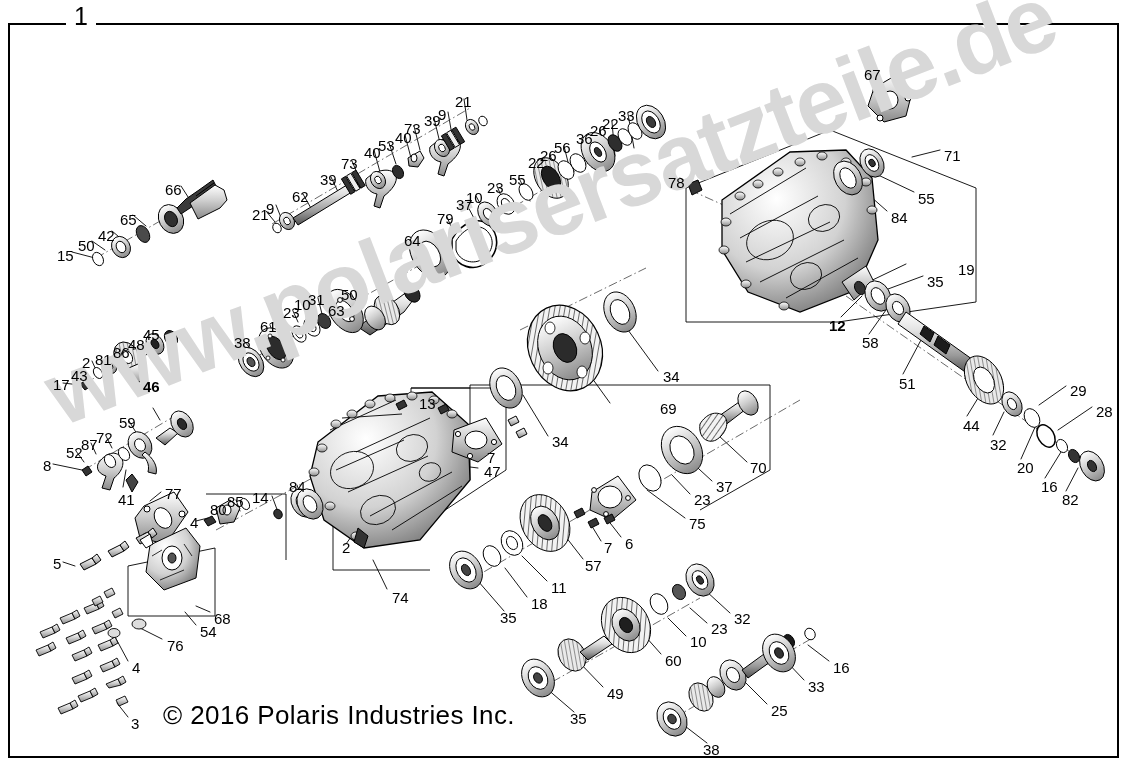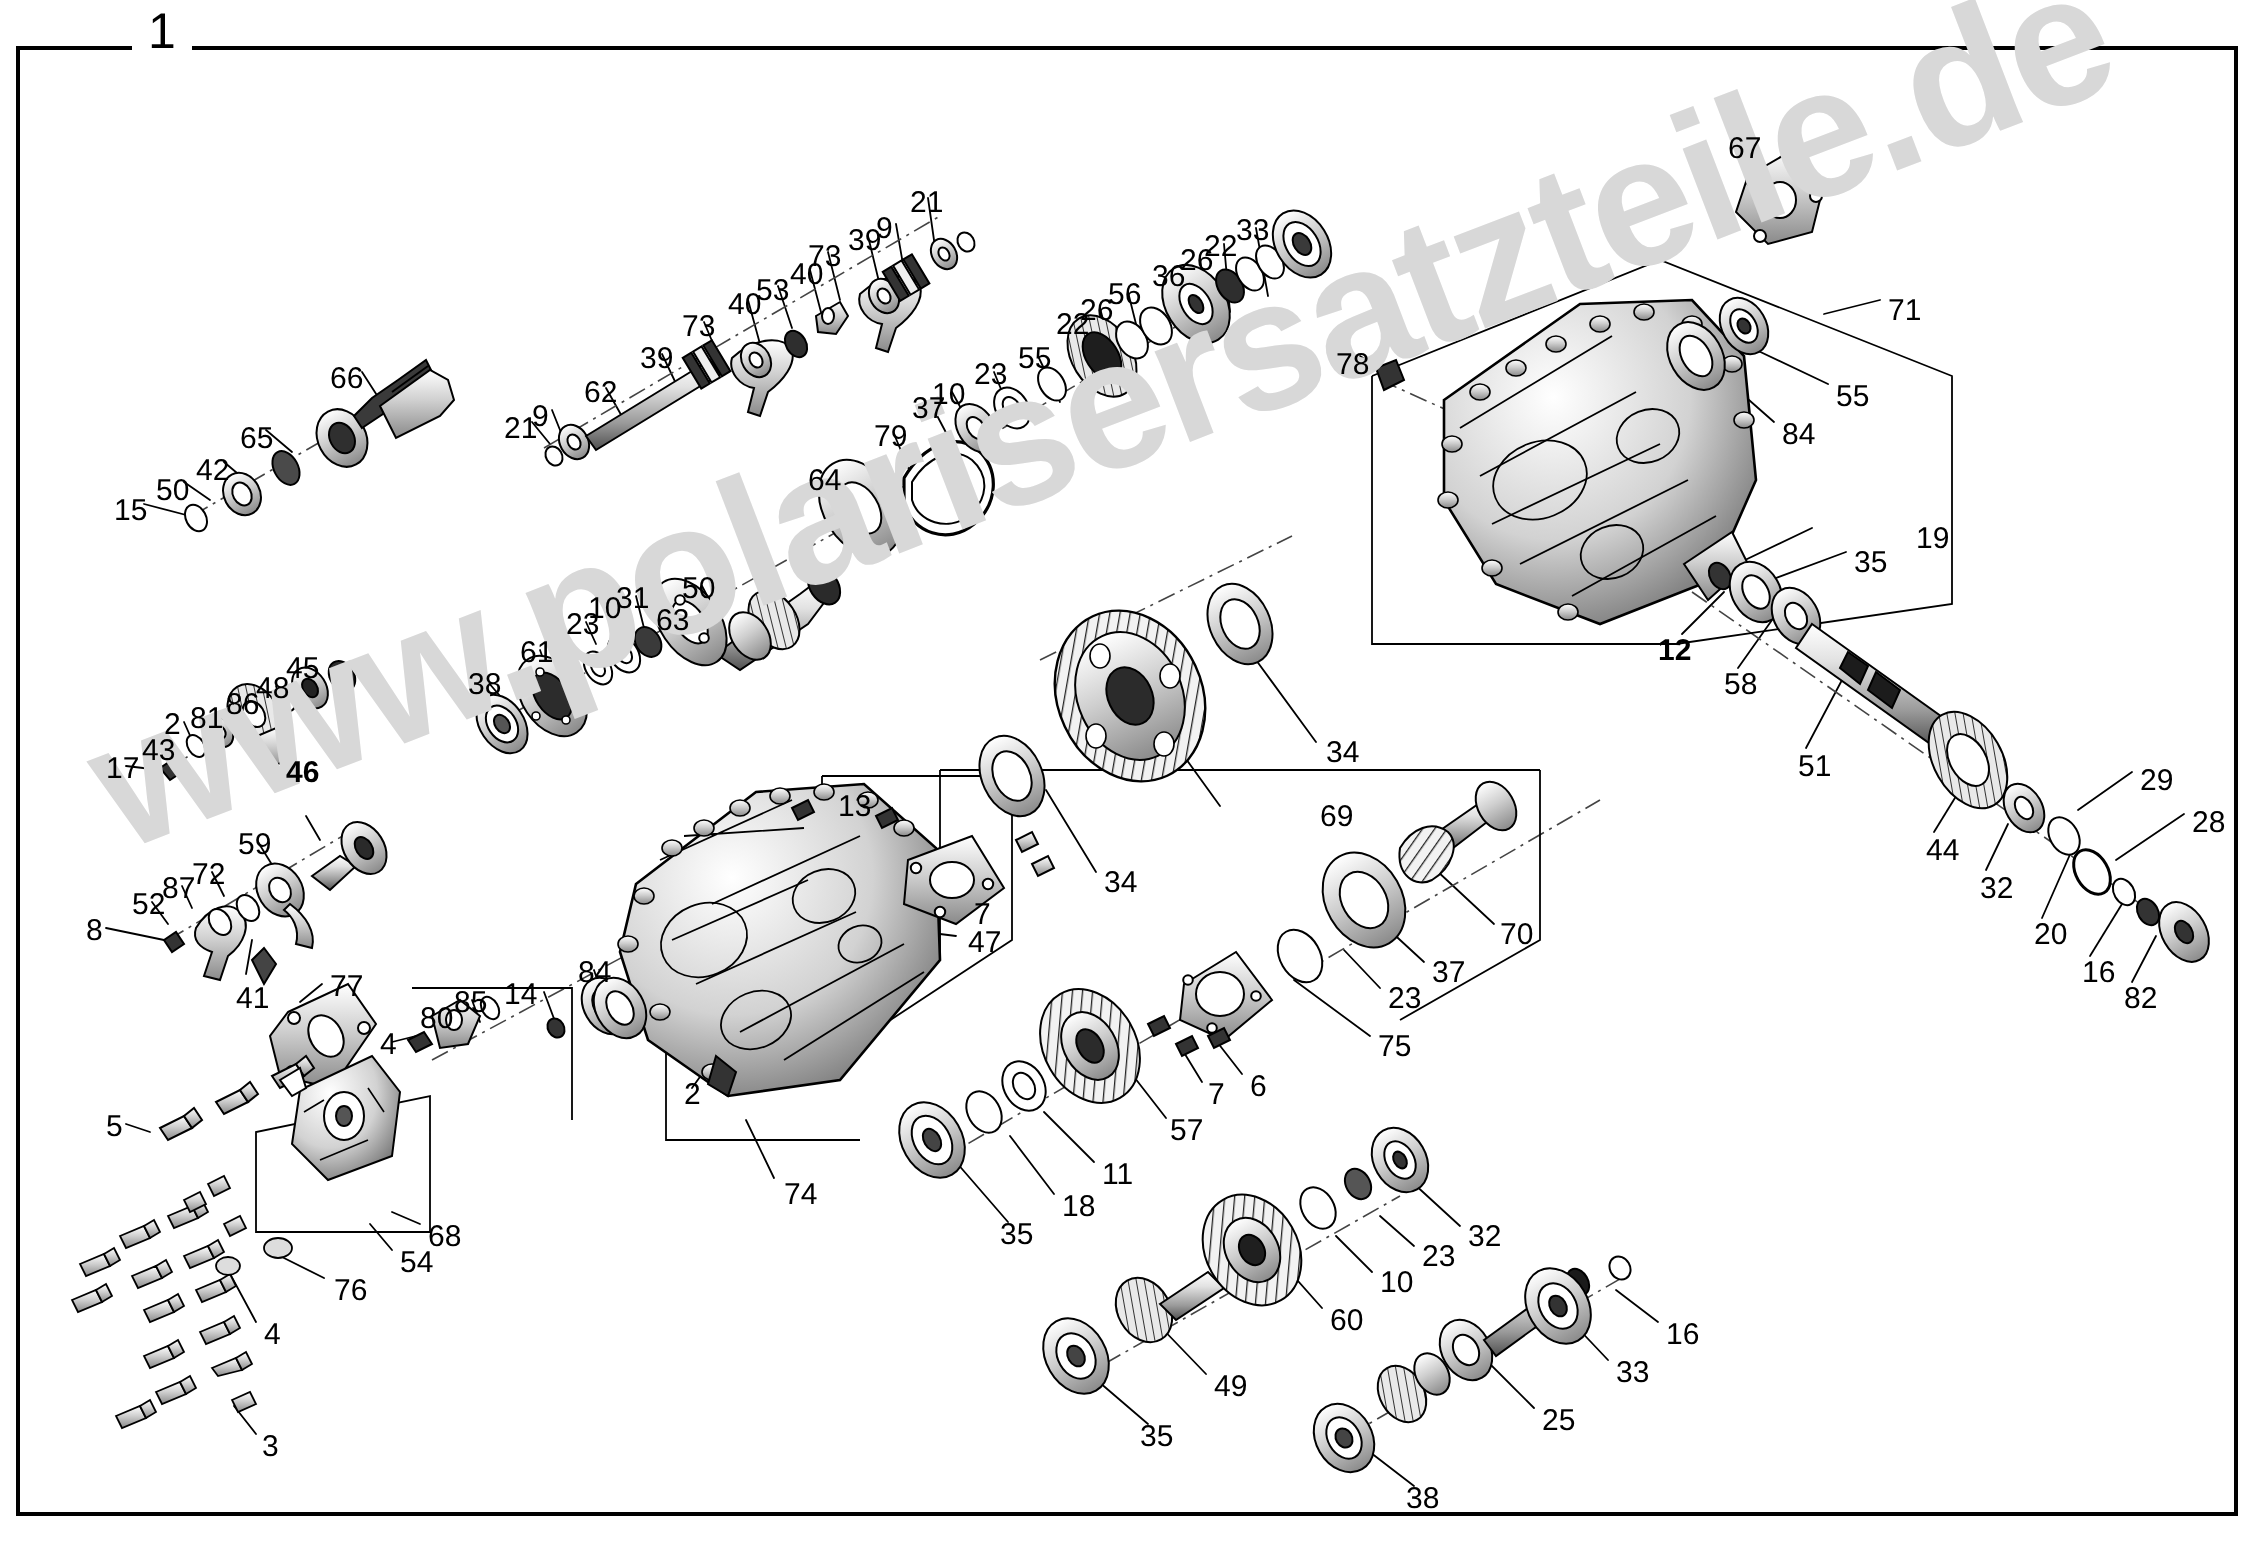--- a/index.html
+++ b/index.html
@@ -662,20 +662,21 @@
         <ellipse cx="1074" cy="456" rx="5" ry="7" transform="rotate(-30 1074 456)" fill="#333" stroke="#000"></ellipse>
         <ellipse cx="1092" cy="466" rx="11" ry="16" transform="rotate(-30 1092 466)" fill="url(#metal)" stroke="#000"></ellipse>
         <ellipse cx="1092" cy="466" rx="4" ry="6" transform="rotate(-30 1092 466)" fill="#333" stroke="#000"></ellipse>
       </g>
 
     </g>
   </svg>
 
   <div class="watermark">www.polarisersatzteile.de</div>
 
+  <div class="copyright">© 2016 Polaris Industries Inc.</div>
 
   <div id="callout-layer">
       <div class="callout" style="left: 165px; top: 182px;">66</div>
       <div class="callout" style="left: 120px; top: 212px;">65</div>
       <div class="callout" style="left: 98px; top: 228px;">42</div>
       <div class="callout" style="left: 78px; top: 238px;">50</div>
       <div class="callout" style="left: 57px; top: 248px;">15</div>
       <div class="callout" style="left: 252px; top: 207px;">21</div>
       <div class="callout" style="left: 266px; top: 201px;">9</div>
       <div class="callout" style="left: 292px; top: 189px;">62</div>

